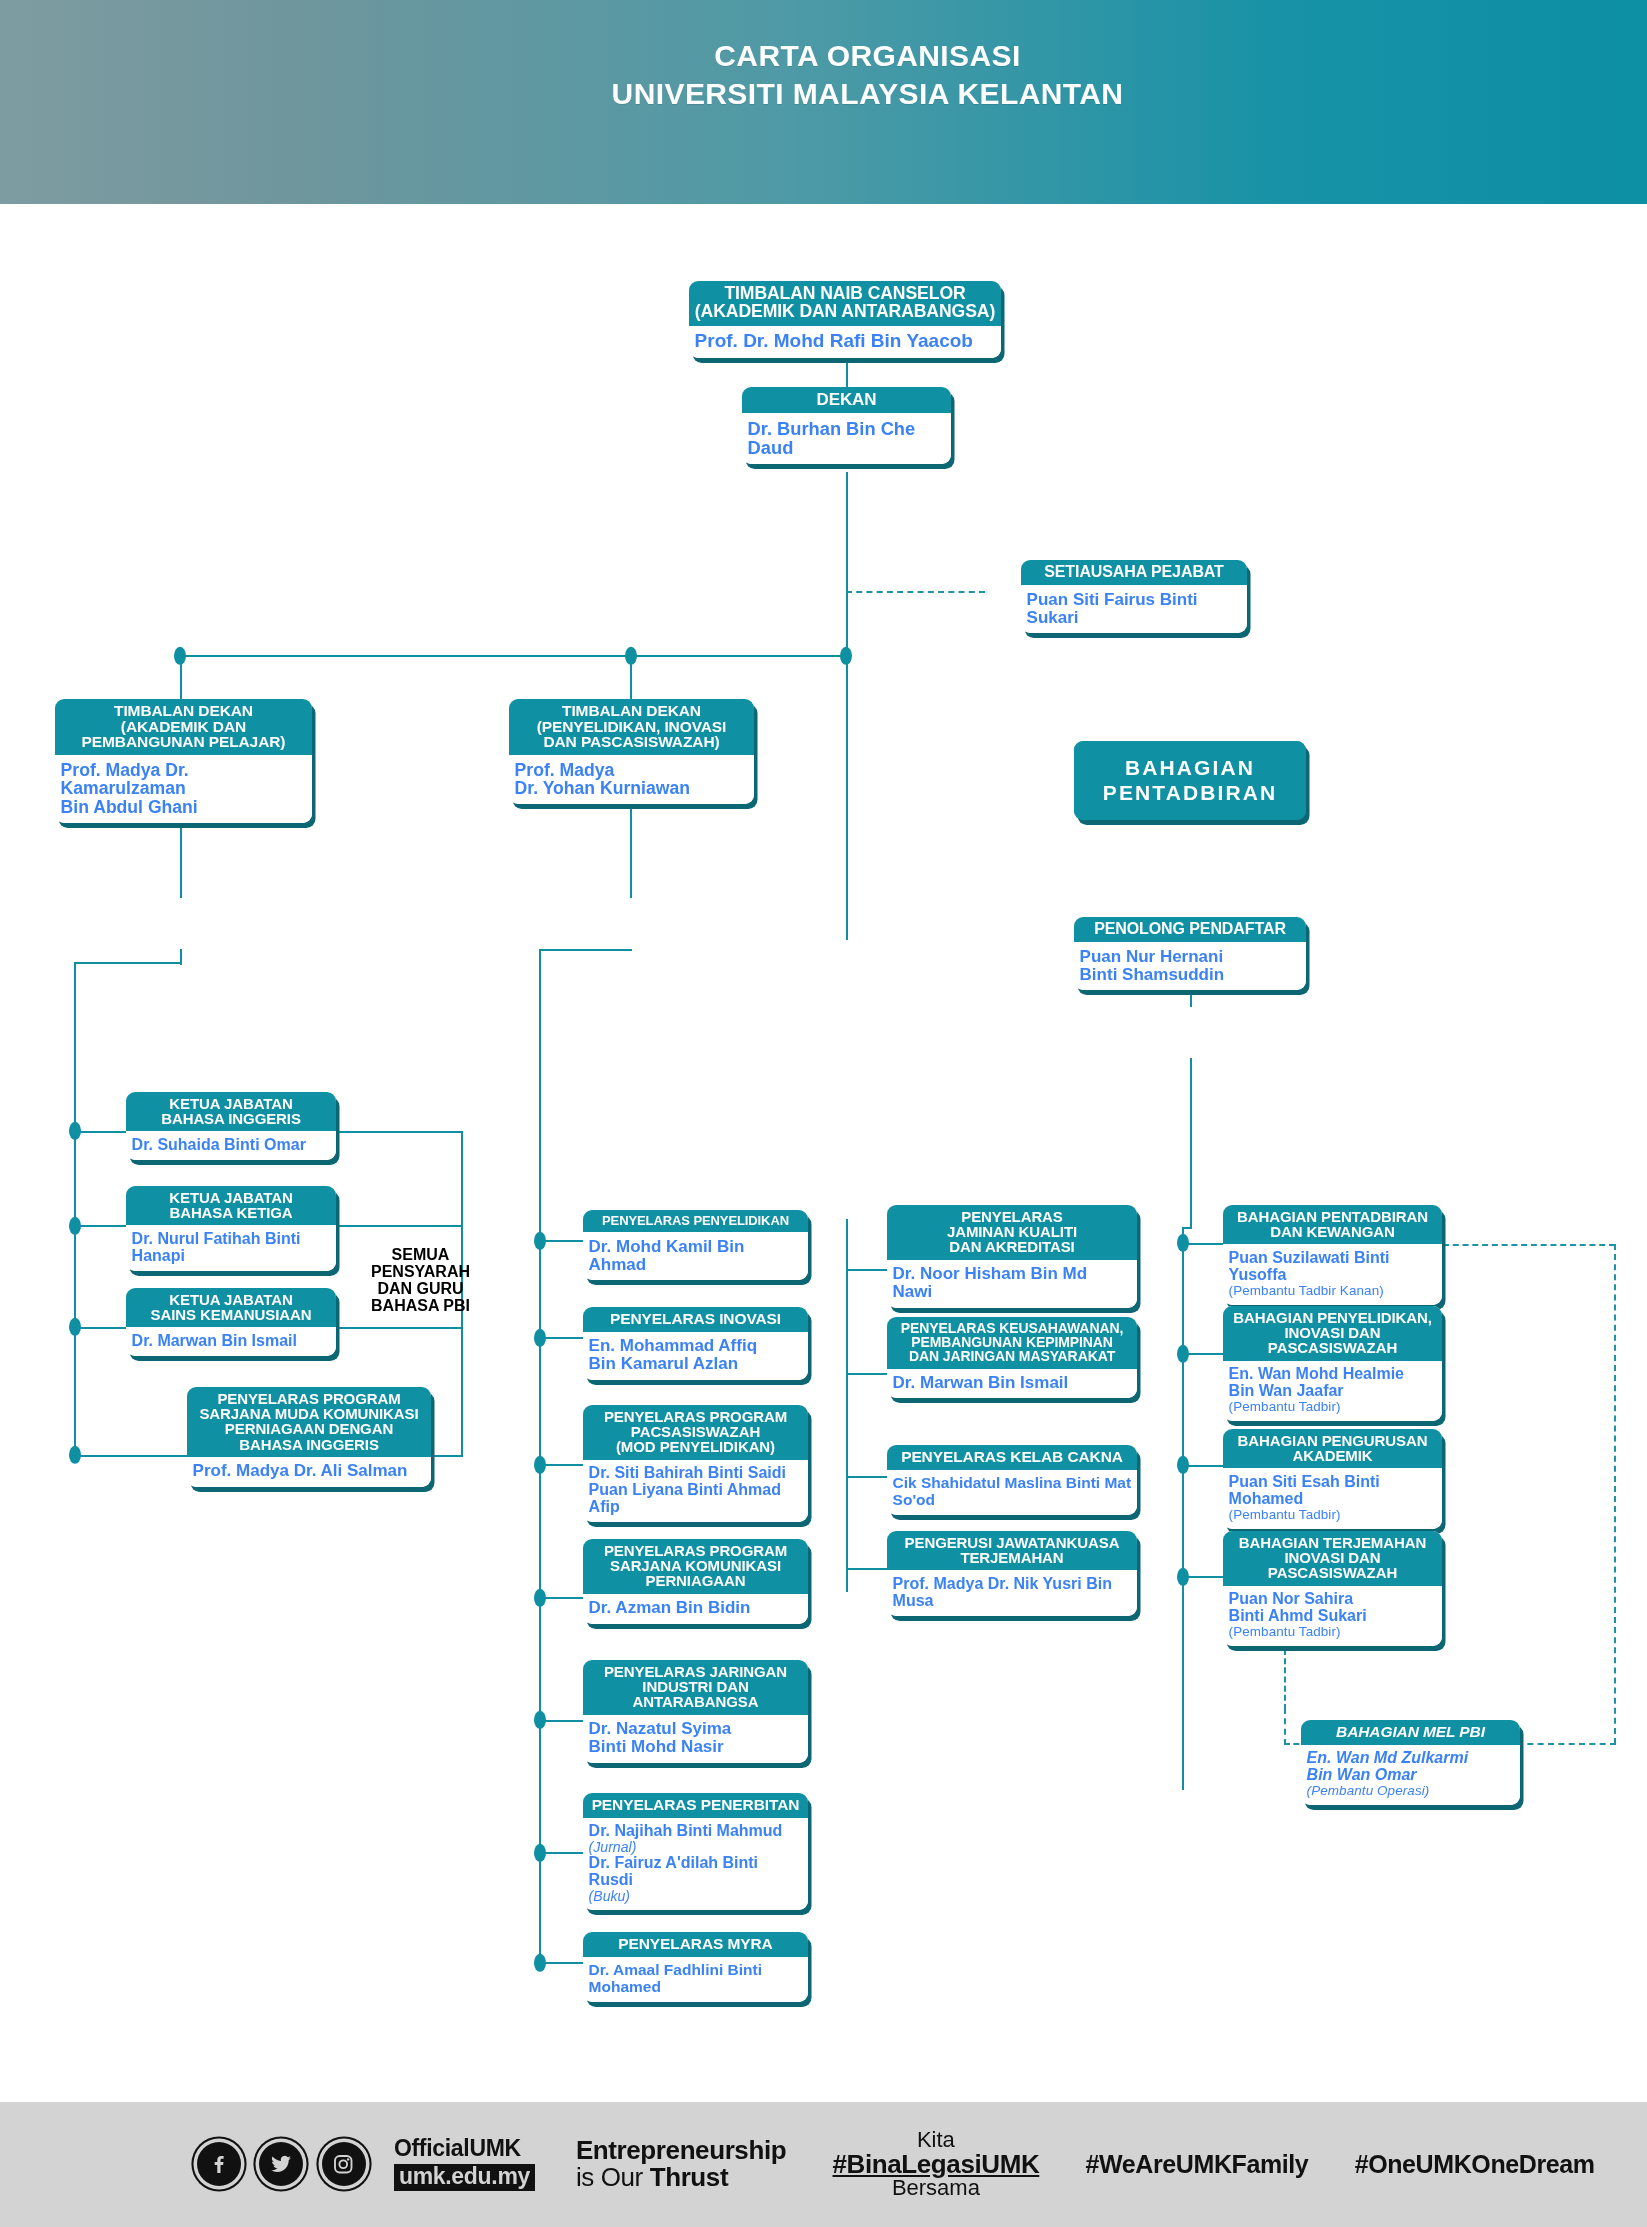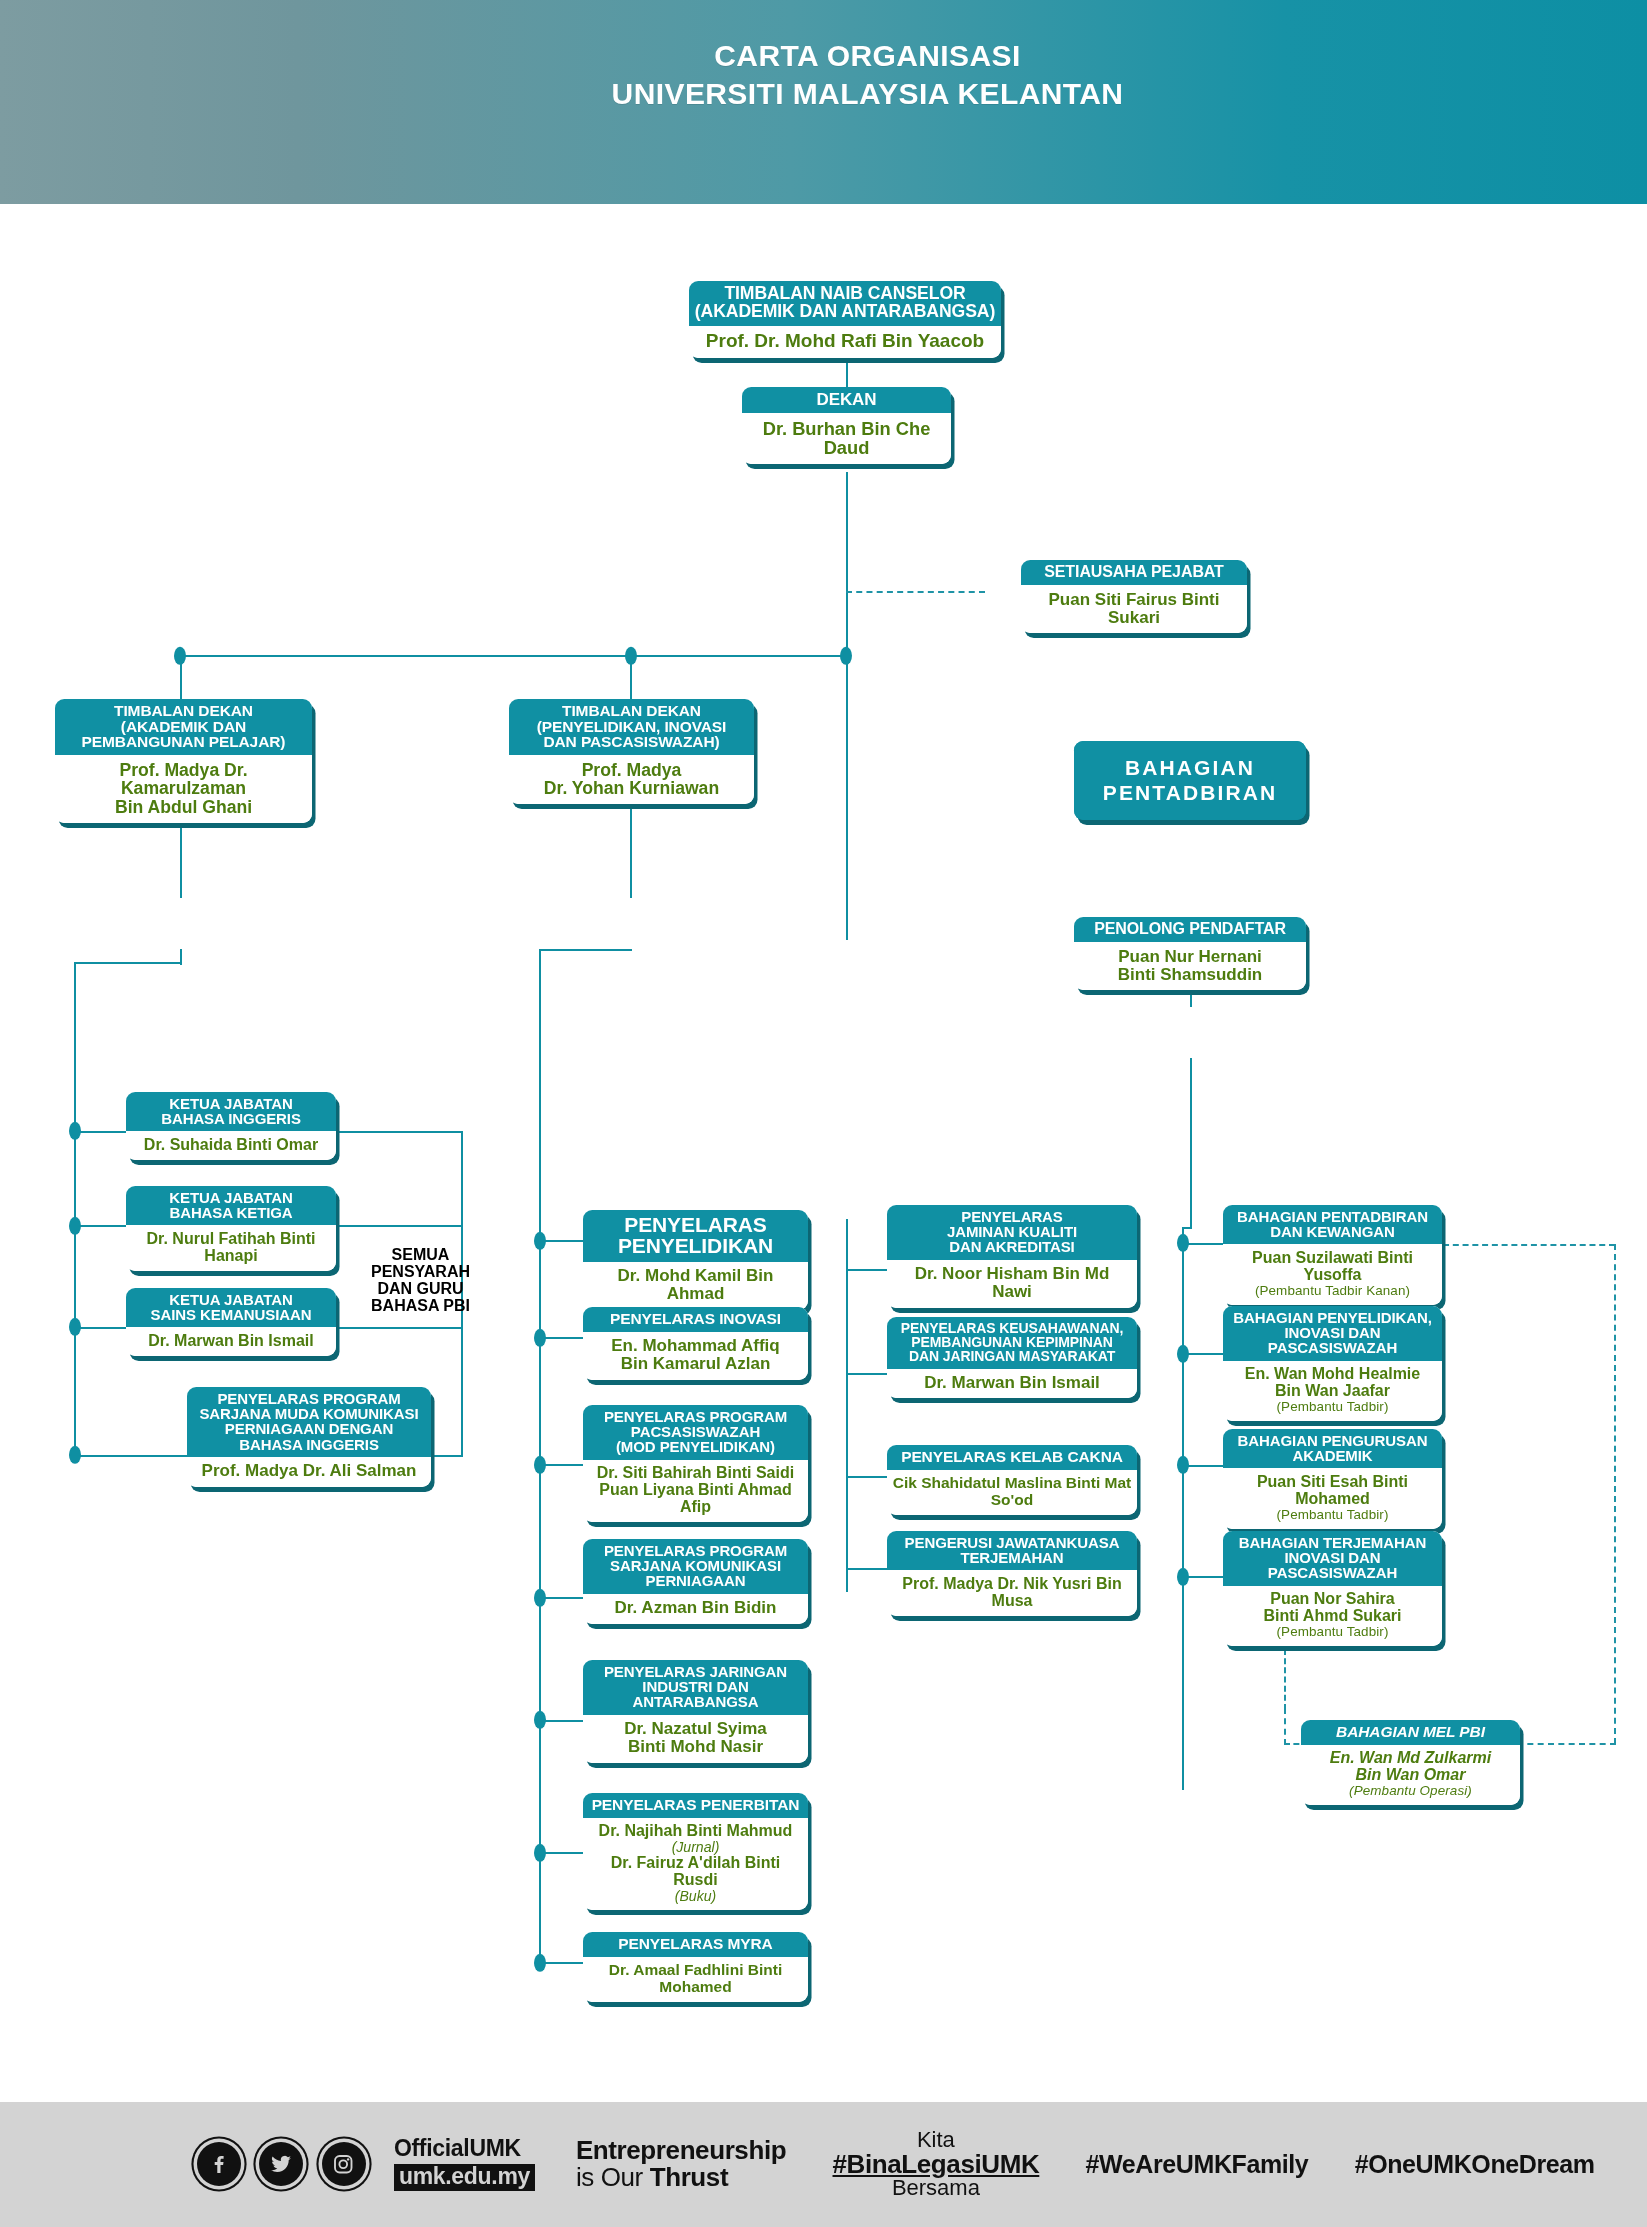--- a/index.html
+++ b/index.html
@@ -88,22 +88,22 @@
     z-index:5;
   }
   .node .hd{
     background:#1090a3;color:#ffffff;
     font-weight:bold;text-align:center;
     padding:4.2px 5.6px 5px 5.6px;
     line-height:1.01;
     letter-spacing:-0.1px;
   }
   .node .bd{
-    background:#ffffff;color:#4d7c0f;
-    text-align:center;font-weight:bold;
+    background:#ffffff;color:#3b82f6;
+    text-align:left;font-weight:bold;
     padding:5.6px 5.6px 6.3px 5.6px;line-height:1.06;
   }
   .node .bd .sub{
     display:block;font-weight:normal;font-size:.84em;
     letter-spacing:0.1px;
   }
   .node .bd .ital{display:block;font-weight:normal;font-style:italic;font-size:.88em;}
   
   .node.solid{background:#1090a3;}
   .node.solid .hd{
@@ -321,21 +321,21 @@
       </div>
     </div>
 
     <div class="note" style="left:345px;top:1042px;width:151px;font-size:16px;">
       <div>SEMUA PENSYARAH</div>
       <div>DAN GURU</div>
       <div>BAHASA PBI</div>
     </div>
 
     <div class="node" style="left:583px;top:1006px;width:225px;">
-      <div class="hd" style="font-size:21px;text-align:center;">
+      <div class="hd" style="font-size:13px;text-align:center;">
         <div>PENYELARAS PENYELIDIKAN</div>
       </div>
       <div class="bd" style="font-size:17px;">
         <div>Dr. Mohd Kamil Bin Ahmad</div>
       </div>
     </div>
 
     <div class="node" style="left:583px;top:1103px;width:225px;">
       <div class="hd" style="font-size:15.5px;">
         <div>PENYELARAS INOVASI</div>

